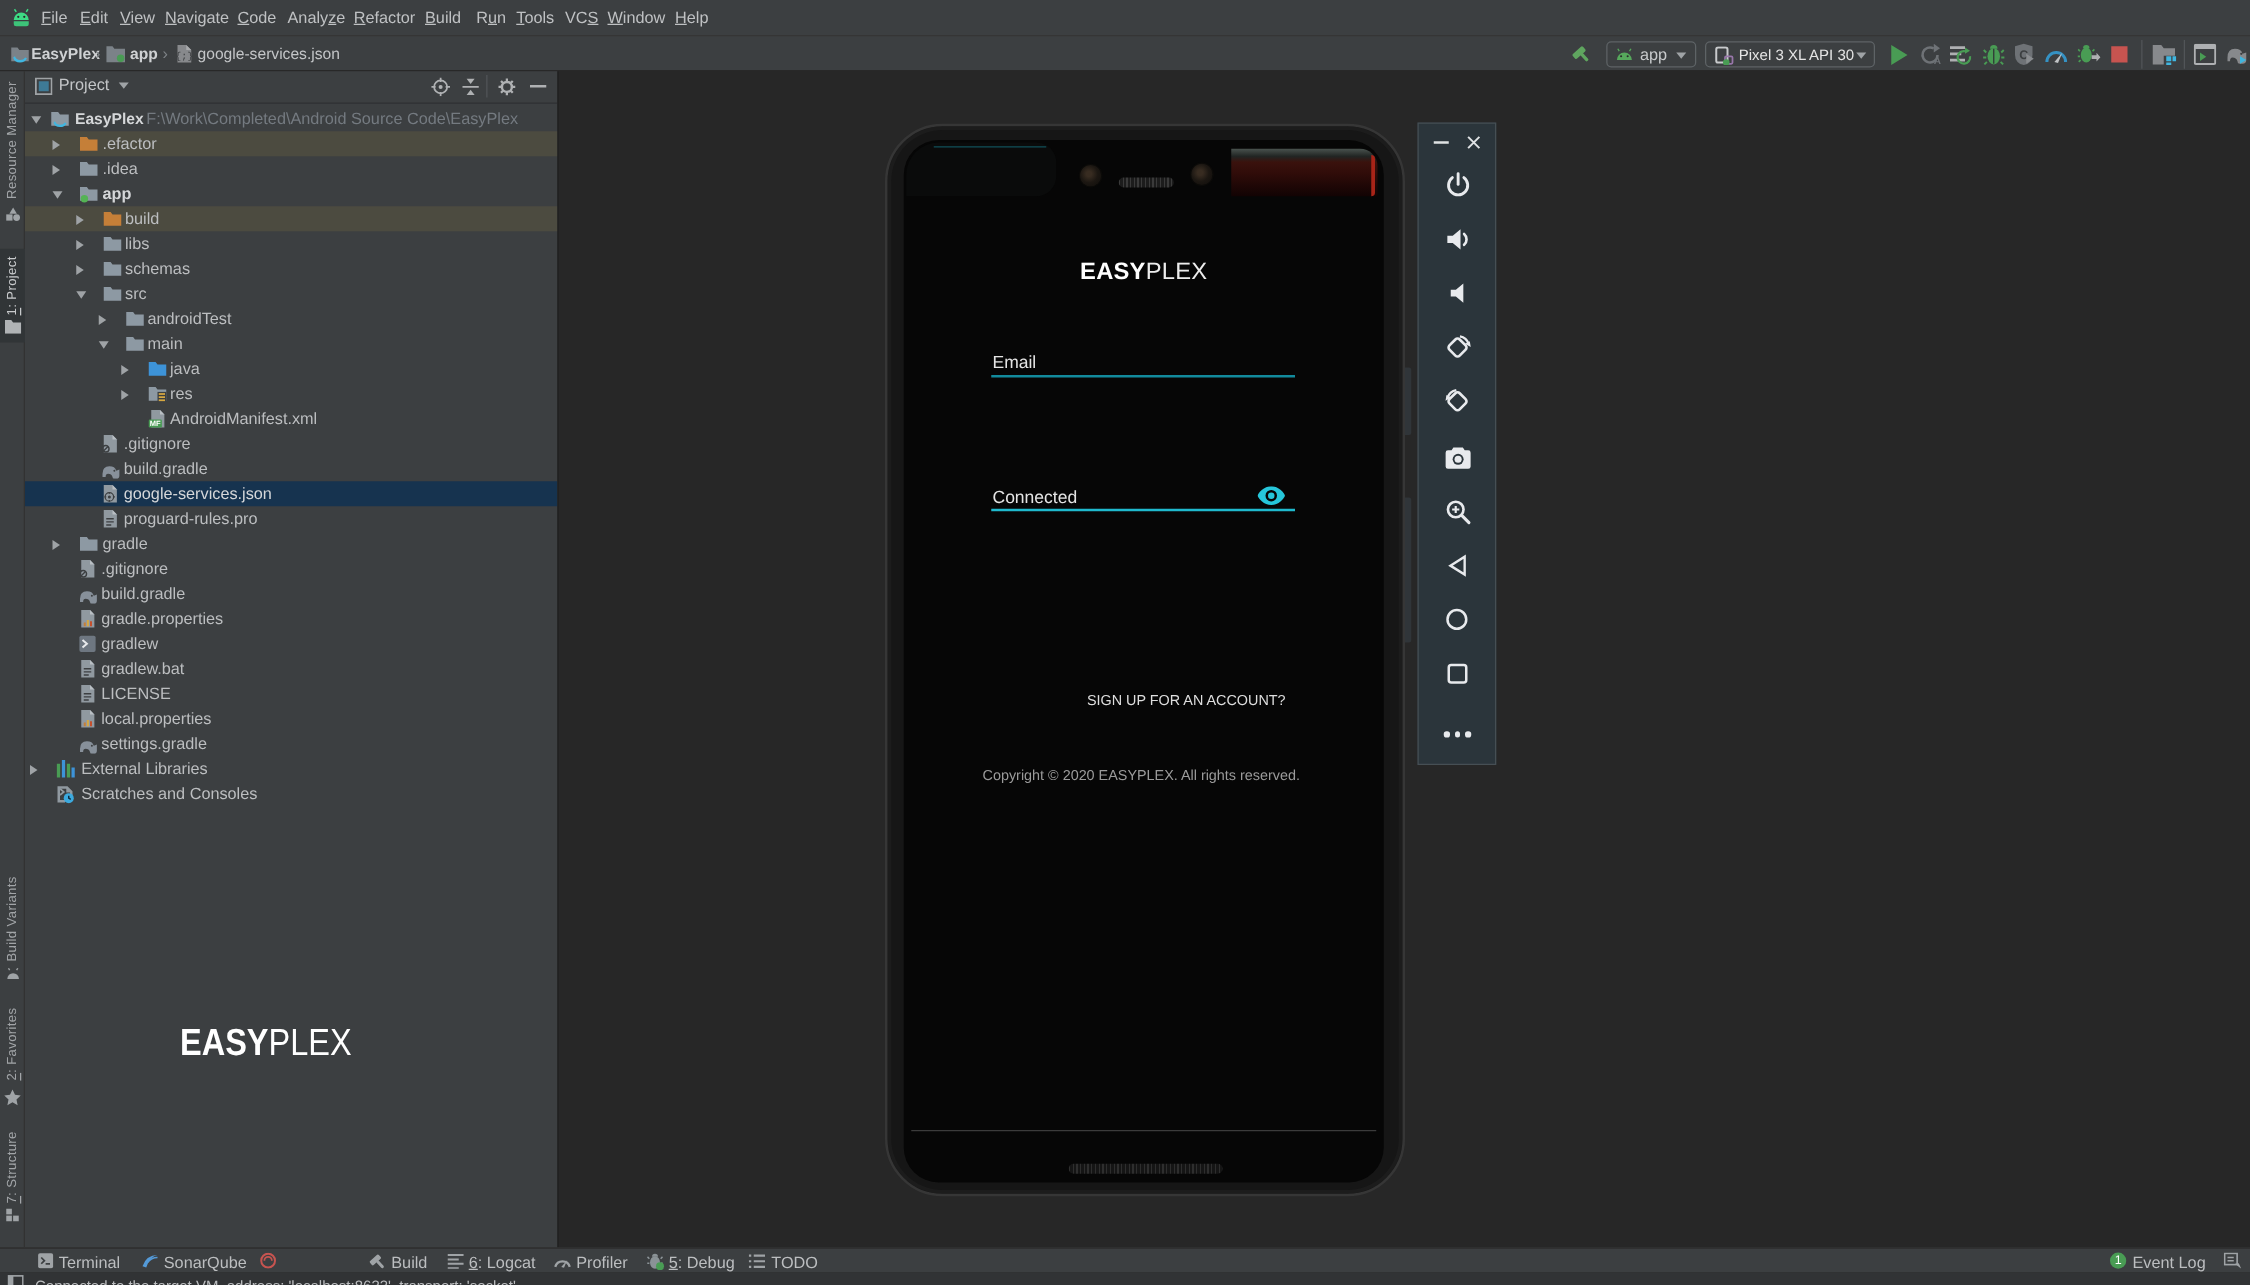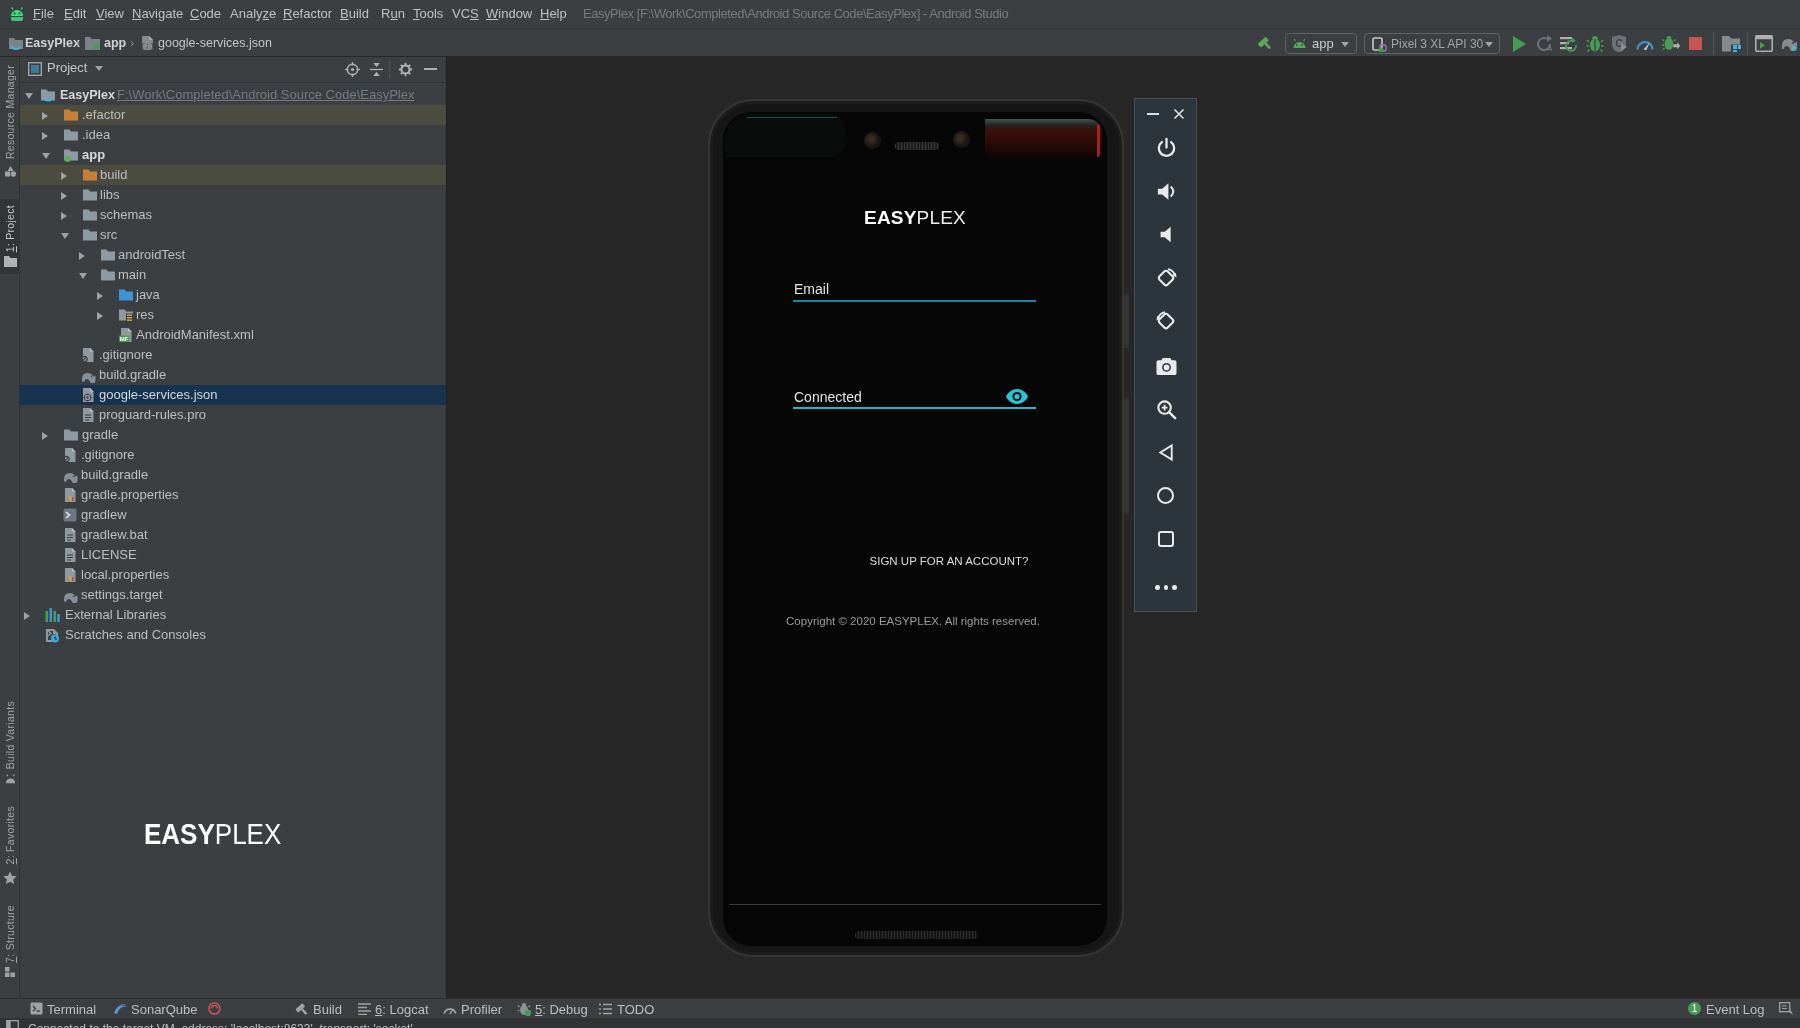--- a/index.html
+++ b/index.html
@@ -10,21 +10,21 @@
 #menubar .mi{position:absolute;top:0;height:28px;line-height:28px;font-size:13px;color:#bfc1c3;}
 #toolbar{position:absolute;left:0;top:28px;width:1800px;height:29px;background:#3c3f41;border-top:1px solid #353535;border-bottom:1px solid #282828;}
 #stripe{position:absolute;left:0;top:57px;width:20px;height:941px;background:#3c3f41;border-right:1px solid #323232;}
 #projpanel{position:absolute;left:20px;top:57px;width:426px;height:941px;background:#3c3f41;}
 #mainarea{position:absolute;left:446px;top:57px;width:1354px;height:941px;background:#272727;border-left:1px solid #212121;}
 #statusbar{position:absolute;left:0;top:998px;width:1800px;height:20px;background:#3c3f41;border-top:1px solid #2c2c2c;}
 #statusbar2{position:absolute;left:0;top:1018px;width:1800px;height:10px;background:#313335;}
 .vtext{position:absolute;writing-mode:vertical-rl;transform:rotate(180deg);font-size:10.5px;letter-spacing:0.3px;color:#a2a5a8;white-space:nowrap;}
 .row{position:absolute;left:0;width:426px;height:20px;}
 .row .lbl{position:absolute;margin-left:3px;top:0;height:20px;line-height:20px;font-size:13px;color:#bcbec0;white-space:nowrap;}
-.row .path{color:#747a80;text-decoration:underline;}
+.row .path{color:#747a80;}
 .arr{position:absolute;top:7px;width:0;height:0;}
 .arr.r{border-left:6px solid #9fa3a6;border-top:4px solid transparent;border-bottom:4px solid transparent;}
 .arr.d{border-top:6px solid #9fa3a6;border-left:4px solid transparent;border-right:4px solid transparent;top:8px;}
 .sb-item{position:absolute;top:0;height:19px;line-height:19px;font-size:13px;color:#bcbec0;white-space:nowrap;}
 </style>
 </head>
 <body>
 <div id="menubar">
 <svg class="abs" style="left:7px;top:4px" width="20" height="20" viewBox="0 0 20 20">
       <path d="M4 12 a6 6 0 0 1 12 0 z" fill="#3ddc84"></path>
@@ -40,21 +40,20 @@
 <span class="mi" style="left:132px"><u>N</u>avigate</span>
 <span class="mi" style="left:190px"><u>C</u>ode</span>
 <span class="mi" style="left:230px">Analy<u>z</u>e</span>
 <span class="mi" style="left:283px"><u>R</u>efactor</span>
 <span class="mi" style="left:340px"><u>B</u>uild</span>
 <span class="mi" style="left:381px">R<u>u</u>n</span>
 <span class="mi" style="left:413px"><u>T</u>ools</span>
 <span class="mi" style="left:452px">VC<u>S</u></span>
 <span class="mi" style="left:486px"><u>W</u>indow</span>
 <span class="mi" style="left:540px"><u>H</u>elp</span>
-<span class="mi" style="left:583px;color:#787b7e;letter-spacing:-0.45px">EasyPlex [F:\Work\Completed\Android Source Code\EasyPlex] - Android Studio</span>
 </div>
 <div id="toolbar">
 <svg class="abs" style="left:8px;top:6px" width="16" height="16" viewBox="0 0 16 16">
       <path d="M1 3 h5 l1.5 2 H15 v9 H1 z" fill="#7b8288"></path>
       <path d="M4 10 q1 3 4 3 q3 0 4-2 l1.5 0.5 q-1.5 3.5 -5.5 3.5 q-4.5 0 -5.5-4 z" fill="#40b6e0"></path>
     </svg>
 <span class="sb-item" style="left:25px;top:5px;color:#cfd1d3;font-weight:bold;font-size:12.5px">EasyPlex</span>
 <span class="sb-item" style="left:76px;top:4px;color:#7d8286">›</span>
 <svg class="abs" style="left:85px;top:7px" width="15" height="14" viewBox="0 0 15 14">
       <path d="M0 1 h5 l1.5 2 H15 v11 H0 z" fill="#7b8288"></path>
@@ -84,21 +83,21 @@
       </svg>
  <span class="abs" style="left:26px;top:2px;font-size:13px;color:#c8cacc">app</span>
  <div class="abs" style="left:55px;top:8px;border-top:5px solid #9fa3a6;border-left:4px solid transparent;border-right:4px solid transparent"></div>
 </div>
 <div class="abs" style="left:1364px;top:4px;width:136px;height:21px;border:1px solid #5e6366;border-radius:4px">
  <svg class="abs" style="left:7px;top:3px" width="16" height="15" viewBox="0 0 16 15">
         <rect x="1" y="1" width="9" height="12" rx="1.5" fill="none" stroke="#c8cacc" stroke-width="1.6"></rect>
         <rect x="8" y="8" width="6" height="6" rx="1" fill="none" stroke="#9876aa" stroke-width="1.4"></rect>
         <circle cx="9" cy="13" r="2.6" fill="#499c54"></circle>
       </svg>
- <span class="abs" style="left:26px;top:3px;font-size:12px;color:#a3a3a3">Pixel 3 XL API 30</span>
+ <span class="abs" style="left:26px;top:3px;font-size:12px;color:#e5e5e5">Pixel 3 XL API 30</span>
  <div class="abs" style="left:120px;top:8px;border-top:5px solid #9fa3a6;border-left:4px solid transparent;border-right:4px solid transparent"></div>
 </div>
 <div class="abs" style="left:1513px;top:7px;border-left:13px solid #499c54;border-top:8px solid transparent;border-bottom:8px solid transparent"></div>
 <svg class="abs" style="left:1536px;top:6px" width="18" height="18" viewBox="0 0 18 18">
       <path d="M14 9 a6 6 0 1 1 -3-5.2" fill="none" stroke="#6e7276" stroke-width="2"></path>
       <path d="M11 0 l5 3.5 l-5 3.5 z" fill="#6e7276"></path>
       <text x="11" y="16" font-size="8" fill="#6e7276" font-weight="bold">A</text>
     </svg>
 <svg class="abs" style="left:1560px;top:6px" width="18" height="18" viewBox="0 0 18 18">
       <rect x="0" y="2" width="12" height="2.2" fill="#aeb0b2"></rect>
@@ -460,21 +459,21 @@
 <div class="row" style="top:508px">
         <svg class="abs" style="left:42px;top:2px" width="16" height="16">
           <use href="#f-props"></use>
         </svg>
         <span class="lbl" style="left:58px">local.properties</span>
       </div>
 <div class="row" style="top:528px">
         <svg class="abs" style="left:42px;top:2px" width="16" height="16">
           <use href="#f-ele"></use>
         </svg>
-        <span class="lbl" style="left:58px">settings.target</span>
+        <span class="lbl" style="left:58px">settings.gradle</span>
       </div>
 <div class="row" style="top:548px">
         <div class="arr r" style="left:4px"></div>
         <svg class="abs" style="left:24px;top:2px" width="16" height="16">
           <use href="#f-lib"></use>
         </svg>
         <span class="lbl" style="left:42px">External Libraries</span>
       </div>
 <div class="row" style="top:568px">
         <svg class="abs" style="left:24px;top:2px" width="16" height="16">

